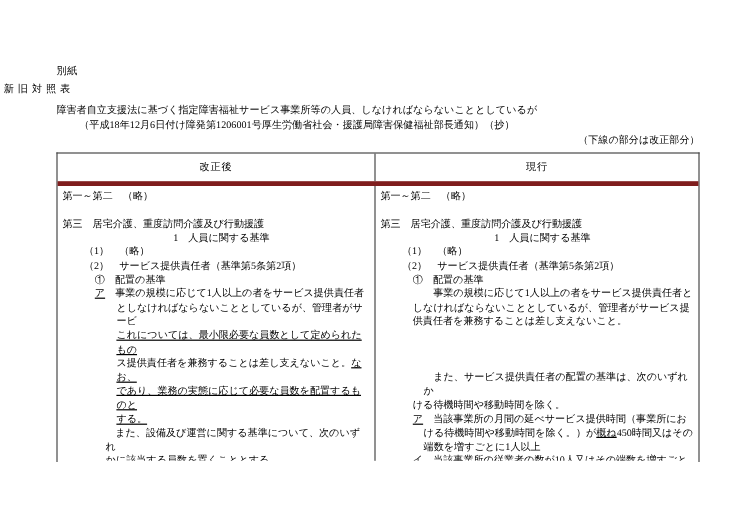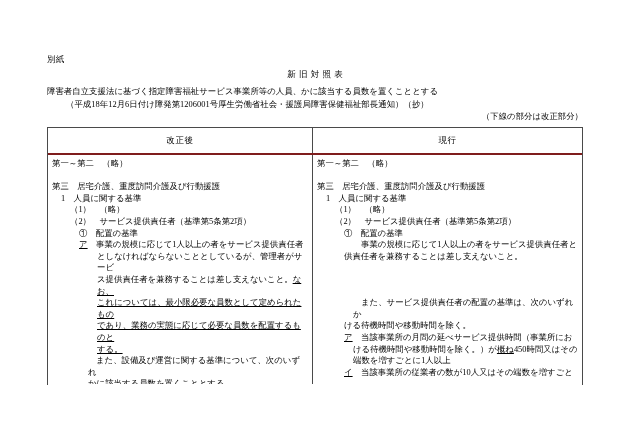--- a/index.html
+++ b/index.html
@@ -31,21 +31,21 @@
     font-size: 8.5px;
     letter-spacing: 0.3px;
     line-height: 1;
   }
 
   .doc-title {
     position: absolute;
     left: 0;
     top: 70px;
     width: 630px;
-    text-align: center;
+    text-align: left;
     font-size: 8.5px;
     letter-spacing: 3.2px;
     text-indent: 3.2px;
     line-height: 1;
   }
 
   .subject-line-1 {
     position: absolute;
     left: 47px;
     top: 88px;
@@ -83,21 +83,21 @@
     width: 536px;
     height: 258px;
     border: 1px solid #4a4a4a;
     border-bottom: none;
     box-sizing: border-box;
   }
 
   .thead {
     display: flex;
     height: 27px;
-    border-bottom: 2px solid #7f1d1d;
+    border-bottom: 4px solid #7f1d1d;
     box-sizing: border-box;
   }
   .th {
     font-size: 8.5px;
     display: flex;
     align-items: center;
     justify-content: center;
     letter-spacing: 0.6px;
     box-sizing: border-box;
   }
@@ -133,21 +133,21 @@
     line-height: 11.6px;
     letter-spacing: 0.02px;
     white-space: pre-wrap;
     margin: 0;
   }
   .gap-line { height: 11.6px; }
   .gap-block { height: 23.2px; }
 
   
   .i0  { padding-left: 0px; }
-  .i1  { padding-left: 9px; }
+  .i1  { padding-left: 9px; text-align: center; }
   .i2  { padding-left: 18px; }
   .i3  { padding-left: 27px; }
 
   
   .hang {
     padding-left: 45px;
     text-indent: -18px;
   }
   .para {
     padding-left: 36px;
@@ -175,21 +175,21 @@
 </style>
 </head>
 <body>
 
 <div class="page">
 
   <div class="attachment-label">別紙</div>
 
   <div class="doc-title">新旧対照表</div>
 
-  <div class="subject-line-1">障害者自立支援法に基づく指定障害福祉サービス事業所等の人員、かに該当する員数を置くこととする</div>
+  <div class="subject-line-1">障害者自立支援法に基づく指定障害福祉サービス事業所等の人員、しなければならないこととしているが</div>
   <div class="subject-line-2">（平成18年12月6日付け障発第1206001号厚生労働省社会・援護局障害保健福祉部長通知）（抄）</div>
 
   <div class="legend-note">（下線の部分は改正部分）</div>
 
   <div class="table-wrap">
 
     <div class="thead">
       <div class="th th-left">改正後</div>
       <div class="th th-right">現行</div>
     </div>
@@ -202,42 +202,43 @@
         <div class="gap-line"></div>
 
         <div class="ln i0">第三　居宅介護、重度訪問介護及び行動援護</div>
         <div class="ln i1">1　人員に関する基準</div>
         <div class="ln i2">（1）　（略）</div>
         <div class="ln i2">（2）　サービス提供責任者（基準第5条第2項）</div>
         <div class="ln i3">①　配置の基準</div>
 
         <div class="ln hang"><span class="mk">ア</span>　<span>事業の規模に応じて1人以上の者をサービス提供責任者</span></div>
         <div class="ln body-ind">としなければならないこととしているが、管理者がサービ</div>
+        <div class="ln body-ind"><u class="ul">これについては、最小限必要な員数として定められたもの</u></div>
         <div class="ln body-ind"><span>ス提供責任者を兼務することは差し支えないこと。</span><u class="ul">なお、</u></div>
-        <div class="ln body-ind"><u class="ul">これについては、最小限必要な員数として定められたもの</u></div>
         <div class="ln body-ind"><u class="ul">であり、業務の実態に応じて必要な員数を配置するものと</u></div>
         <div class="ln body-ind"><u class="ul">する。</u></div>
 
         <div class="ln para">また、設備及び運営に関する基準について、次のいずれ</div>
         <div class="ln body-ind" style="padding-left:36px">かに該当する員数を置くこととする。</div>
 
       </div>
 
       <div class="col col-right">
 
         <div class="ln i0">第一～第二　（略）</div>
         <div class="gap-line"></div>
 
         <div class="ln i0">第三　居宅介護、重度訪問介護及び行動援護</div>
         <div class="ln i1">1　人員に関する基準</div>
         <div class="ln i2">（1）　（略）</div>
         <div class="ln i2">（2）　サービス提供責任者（基準第5条第2項）</div>
         <div class="ln i3">①　配置の基準</div>
 
         <div class="ln para-r" style="padding-left:36px;text-indent:8px">事業の規模に応じて1人以上の者をサービス提供責任者と</div>
+        <div class="ln" style="padding-left:27px">しなければならないこととしているが、管理者がサービス提</div>
         <div class="ln" style="padding-left:27px">供責任者を兼務することは差し支えないこと。</div>
 
         <div class="gap-block"></div>
         <div class="gap-line"></div>
 
         <div class="ln para-r" style="padding-left:36px;text-indent:8px">また、サービス提供責任者の配置の基準は、次のいずれか</div>
         <div class="ln" style="padding-left:27px">ける待機時間や移動時間を除く。</div>
 
         <div class="ln" style="padding-left:45px;text-indent:-18px"><span class="mk">ア</span>　<span>当該事業所の月間の延べサービス提供時間（事業所にお</span></div>
         <div class="ln" style="padding-left:36px"><span>ける待機時間や移動時間を除く。）が</span><u class="ul">概ね</u><span>450時間又はその</span></div>

